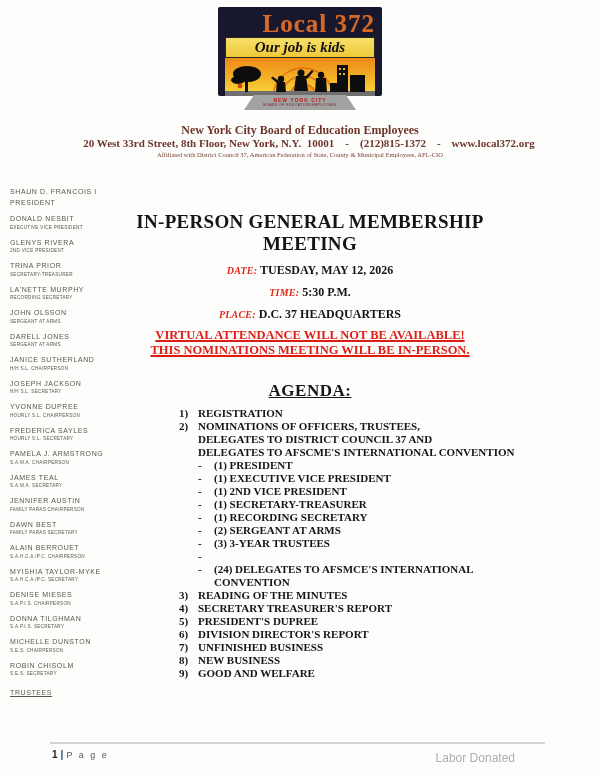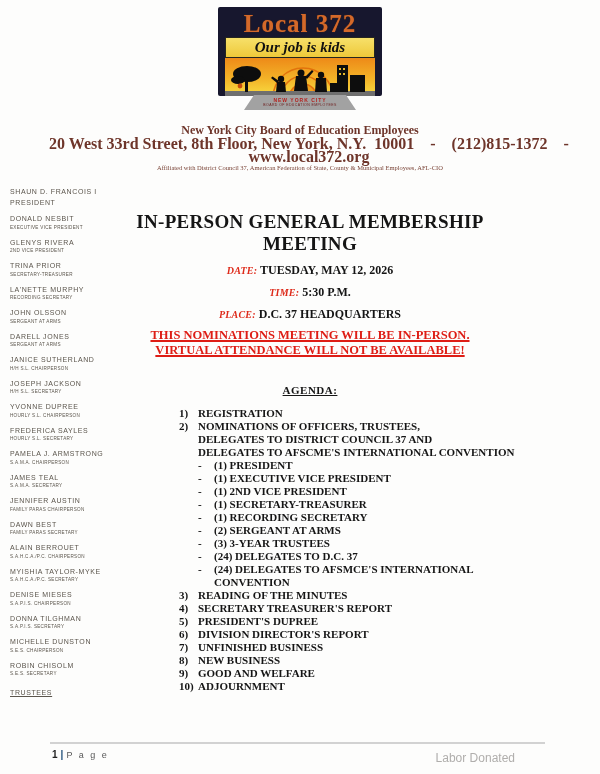--- a/index.html
+++ b/index.html
@@ -4,37 +4,37 @@
 <style>
   * { margin:0; padding:0; box-sizing:border-box; }
   html,body { width:600px; height:774px; }
   body { font-family:"Liberation Serif", serif; background:#ffffff; }
   .page { position:relative; width:600px; height:774px; background:#fdfdfc; overflow:hidden; }
 
   
   .logo { position:absolute; top:7px; left:50%; transform:translateX(-50%); width:164px; }
   .logo-top { background:#17172e; padding:3px 7px 0 7px; border-radius:2px; }
   .logo-banner { font-family:"Liberation Serif", serif; font-weight:bold; font-size:25px;
-                 color:#d4692a; text-align:center; line-height:27px; letter-spacing:1px;
+                 color:#d4692a; text-align:right; line-height:27px; letter-spacing:1px;
                  text-shadow:0 0 1px #7a3a12; }
   .logo-tagline { background:linear-gradient(#f7e06a,#eec93a); border:1px solid #26261f;
                   font-style:italic; font-weight:bold; font-size:15px; color:#111;
                   text-align:center; line-height:19px; }
   .logo-sunset { display:block; width:150px; height:38px; margin:0 auto; }
   .logo-base { width:112px; margin:-1px auto 0 auto; background:#a2a2a2; padding:2px 2px 2px 2px;
                clip-path:polygon(10px 0, calc(100% - 10px) 0, 100% 100%, 0 100%); text-align:center; }
   .logo-base-l1 { font-family:"Liberation Sans", sans-serif; font-weight:bold; font-size:5px;
                   letter-spacing:1px; color:#b5201d; line-height:6px; }
   .logo-base-l2 { font-family:"Liberation Sans", sans-serif; font-size:3.5px; letter-spacing:0.4px;
                   color:#6e1d1d; line-height:5px; }
 
   
   .org-header { position:absolute; top:124px; left:0; width:600px; text-align:center; color:#6e352a; }
   .org-name { font-weight:bold; font-size:12px; line-height:13px; }
-  .org-address { font-weight:bold; font-size:16px; line-height:13px; white-space:pre-wrap;padding-left:18px; }
+  .org-address { font-weight:bold; font-size:11px; line-height:13px; white-space:pre-wrap;padding-left:18px; }
   .org-affiliation { font-size:6.5px; line-height:9px; color:#7a4437; }
 
   
   .sidebar { position:absolute; top:188px; left:10px; width:120px;
              font-family:"Liberation Sans", sans-serif; color:#5b554c; }
   .officer { margin-bottom:8px; }
   .officer-name { font-size:7px; letter-spacing:0.6px; line-height:8.5px; }
   .officer-title { font-size:4.6px; letter-spacing:0.3px; line-height:6px; margin-top:1px; }
   .sidebar div.officer:first-of-type .officer-title { font-size:7px; letter-spacing:0.6px; line-height:8.5px; margin-top:2px; }
   .trustees-label { font-size:7px; letter-spacing:0.6px; text-decoration:underline; margin-top:12px; }
@@ -44,21 +44,21 @@
   .main { position:absolute; top:211px; left:95px; width:430px; text-align:center; color:#151515; }
   .meeting-title { font-weight:bold; font-size:19px; letter-spacing:0.3px; line-height:22px; }
   .info-row { margin-top:9px; font-weight:bold; font-size:12px; line-height:12px; }
   .info-label { color:#de2a1a; font-size:10px; font-weight:bold; letter-spacing:0.2px;font-style:italic; }
   .info-value { color:#151515; }
   .place-lines { margin-top:1px; }
   .place-lines div { font-weight:bold; font-size:11.5px; line-height:12px; }
   .warning { margin-top:7px; }
   .warning div { color:#de1d15; font-weight:bold; font-size:12.5px; line-height:15px;
                  text-decoration:underline; text-decoration-thickness:1.5px; }
-  .agenda-heading { margin-top:24px; font-weight:bold; font-size:11px; letter-spacing:0.5px;
+  .agenda-heading { margin-top:24px; font-weight:bold; font-size:17px; letter-spacing:0.5px;
                     text-decoration:underline; line-height:17px; }
   .agenda-list { margin-top:8px; text-align:left; padding-left:84px; }
   .agenda-item { display:flex; font-weight:bold; font-size:11px; line-height:13px; }
   .agenda-num { width:19px; flex:0 0 19px; }
   .agenda-text { flex:1; }
   .agenda-line { line-height:13px; }
   .agenda-subitem { display:flex; line-height:13px; }
   .sub-dash { width:16px; flex:0 0 16px; }
 
   
@@ -234,22 +234,22 @@
     <div class="info-row">
       <span class="info-label">TIME:</span>
       <span class="info-value">5:30 P.M.</span>
     </div>
     <div class="info-row">
       <span class="info-label">PLACE:</span>
       <span class="info-value">D.C. 37 HEADQUARTERS</span>
     </div>
 
     <div class="warning">
+        <div class="warning-line">VIRTUAL ATTENDANCE WILL NOT BE AVAILABLE!</div>
         <div class="warning-line">THIS NOMINATIONS MEETING WILL BE IN-PERSON.</div>
-        <div class="warning-line">VIRTUAL ATTENDANCE WILL NOT BE AVAILABLE!</div>
       </div>
 
     <div class="agenda-heading">AGENDA:</div>
 
     <div class="agenda-list">
       <div class="agenda-item">
           <span class="agenda-num">1)</span>
           <span class="agenda-text">
             <span><div class="agenda-line">REGISTRATION</div></span>
             <span></span>
@@ -275,21 +275,20 @@
                 <span class="sub-dash">-</span>
                 <span>(1) RECORDING SECRETARY</span>
               </div><div class="agenda-subitem">
                 <span class="sub-dash">-</span>
                 <span>(2) SERGEANT AT ARMS</span>
               </div><div class="agenda-subitem">
                 <span class="sub-dash">-</span>
                 <span>(3) 3-YEAR TRUSTEES</span>
               </div><div class="agenda-subitem">
                 <span class="sub-dash">-</span>
-                <span>(24) DELEGATES TO D.C. 37</span>
               </div><div class="agenda-subitem">
                 <span class="sub-dash">-</span>
                 <span>(24) DELEGATES TO AFSMCE'S INTERNATIONAL CONVENTION</span>
               </div></span>
           </span>
         </div>
         <div class="agenda-item">
           <span class="agenda-num">3)</span>
           <span class="agenda-text">
             <span><div class="agenda-line">READING OF THE MINUTES</div></span>
@@ -328,27 +327,20 @@
           <span class="agenda-num">8)</span>
           <span class="agenda-text">
             <span><div class="agenda-line">NEW BUSINESS</div></span>
             <span></span>
           </span>
         </div>
         <div class="agenda-item">
           <span class="agenda-num">9)</span>
           <span class="agenda-text">
             <span><div class="agenda-line">GOOD AND WELFARE</div></span>
-            <span></span>
-          </span>
-        </div>
-        <div class="agenda-item">
-          <span class="agenda-num">10)</span>
-          <span class="agenda-text">
-            <span><div class="agenda-line">ADJOURNMENT</div></span>
             <span></span>
           </span>
         </div>
     </div>
   </main>
 
   <div class="footer-line"></div>
   <div class="footer-left">
     <span class="footer-page-num">1</span><span class="footer-sep">|</span><span class="footer-page-word">P a g e</span>
   </div>

